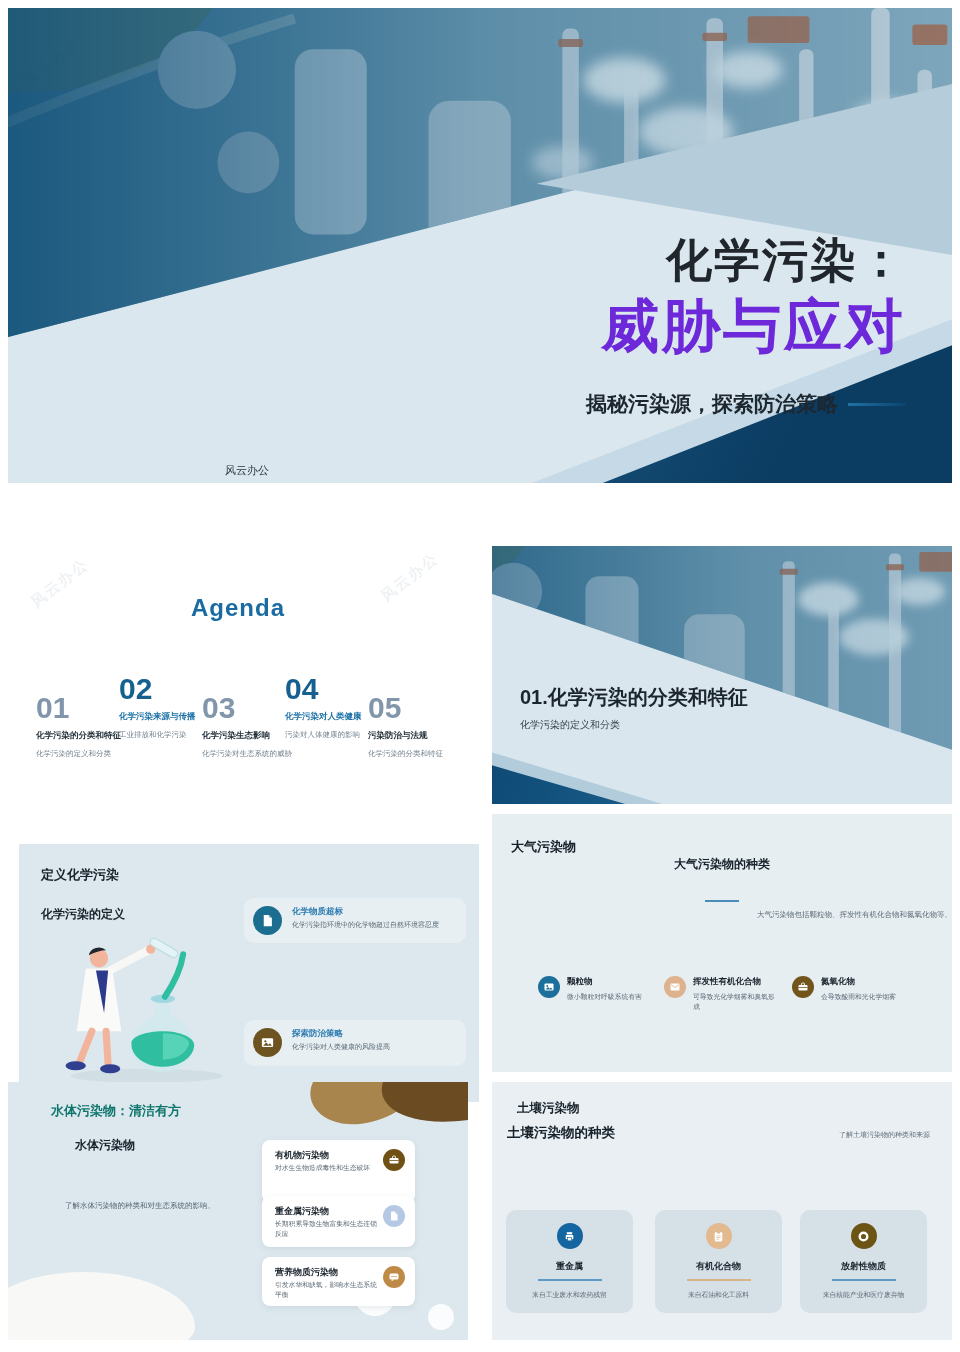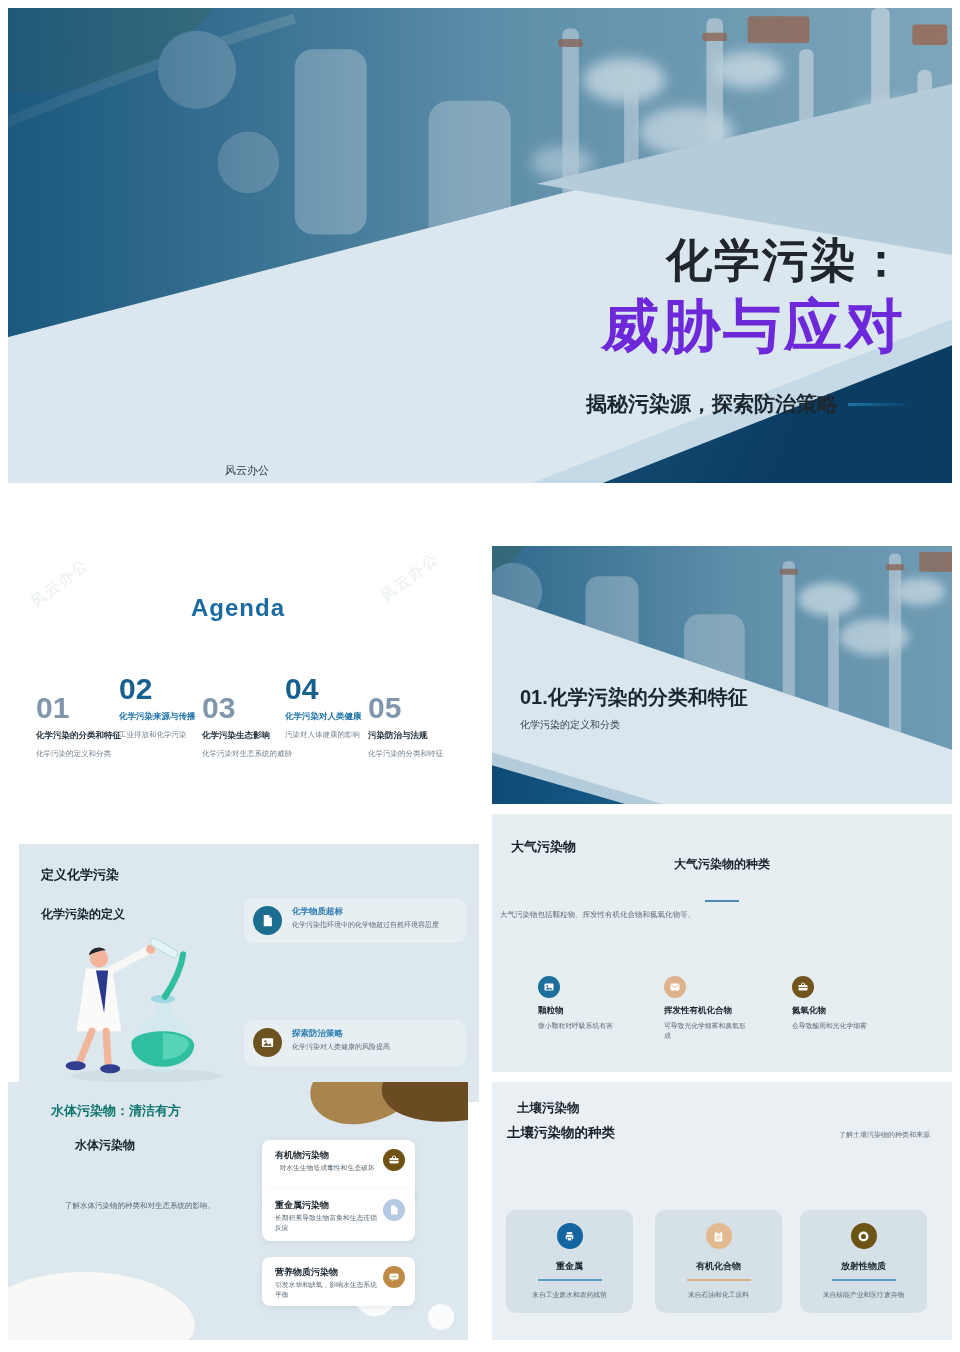--- a/index.html
+++ b/index.html
@@ -65,40 +65,40 @@
   .s4-circ{position:absolute;left:9px;top:8px;width:29px;height:29px;border-radius:50%;
            display:flex;align-items:center;justify-content:center;}
   .s4-card .t{position:absolute;left:48px;top:8px;font-size:8.5px;font-weight:700;}
   .s4-card .d{position:absolute;left:48px;top:22px;right:8px;font-size:7px;color:#5a6872;line-height:1.35;}
   .s4-illu{position:absolute;left:15px;top:92px;width:205px;height:152px;}
 
   
   .s5-title{position:absolute;left:19px;top:24px;font-size:13px;font-weight:800;color:#18222b;}
   .s5-sub{position:absolute;left:0;right:0;top:42px;text-align:center;font-size:12px;font-weight:800;color:#18222b;}
   .s5-divider{position:absolute;left:50%;top:86px;width:34px;height:2px;margin-left:-17px;background:#4a8cb8;}
-  .s5-desc{position:absolute;left:0;right:0;top:96px;text-align:left;font-size:7.5px;color:#5c6b76;padding-left:8px;}
-  .s5-item{position:absolute;top:162px;display:flex;gap:7px;flex-direction:column;}
+  .s5-desc{position:absolute;left:0;right:0;top:96px;text-align:right;font-size:7.5px;color:#5c6b76;}
+  .s5-item{position:absolute;top:162px;display:flex;gap:7px;}
   #s5i1{left:46px;} #s5i2{left:172px;} #s5i3{left:300px;}
   .s5-circ{width:22px;height:22px;border-radius:50%;flex:0 0 22px;
            display:flex;align-items:center;justify-content:center;}
   .s5-item .t{font-size:8.5px;font-weight:700;color:#18222b;white-space:nowrap;}
   .s5-item .d{margin-top:4px;font-size:6.8px;color:#5c6b76;line-height:1.4;width:88px;}
 
   
   .s6-blob-svg{position:absolute;right:0;top:0;width:185px;height:62px;}
   .s6-wblob{position:absolute;left:-28px;bottom:-24px;width:215px;height:92px;
             background:rgba(253,252,248,.85);border-radius:48% 52% 55% 45%/55% 60% 40% 45%;}
   .s6-circle1{position:absolute;left:346px;top:192px;width:42px;height:42px;border-radius:50%;background:rgba(255,255,255,.9);}
   .s6-circle2{position:absolute;left:420px;top:222px;width:26px;height:26px;border-radius:50%;background:rgba(255,255,255,.85);}
   .s6-title{position:absolute;left:43px;top:20px;font-size:13px;font-weight:800;color:#0f766e;}
   .s6-sub{position:absolute;left:67px;top:55px;font-size:12px;font-weight:800;color:#18222b;}
   .s6-desc{position:absolute;left:57px;top:119px;font-size:7.5px;color:#55646f;}
   .s6-card{position:absolute;left:254px;width:153px;background:#ffffff;border-radius:8px;
            box-shadow:0 2px 6px rgba(50,80,100,.10);}
-  #s6c1{top:58px;height:63px;text-align:center;} #s6c2{top:108px;height:51px;} #s6c3{top:175px;height:49px;}
+  #s6c1{top:58px;height:63px;} #s6c2{top:114px;height:51px;} #s6c3{top:175px;height:49px;}
   .s6-card .t{position:absolute;left:13px;top:9px;font-size:9px;font-weight:800;color:#1a242d;}
   .s6-card .d{position:absolute;left:13px;top:23px;width:104px;font-size:6.8px;color:#5c6b76;line-height:1.4;}
   .s6-circ{position:absolute;right:10px;top:9px;width:22px;height:22px;border-radius:50%;
            display:flex;align-items:center;justify-content:center;}
 
   
   .s7-title{position:absolute;left:25px;top:18px;font-size:12.5px;font-weight:800;color:#18222b;}
   .s7-sub{position:absolute;left:15px;top:42px;font-size:13.5px;font-weight:800;color:#18222b;}
   .s7-note{position:absolute;right:22px;top:48px;font-size:7px;color:#5f6d79;}
   .s7-card{position:absolute;top:128px;width:127px;height:103px;background:#d6e0e7;border-radius:10px;}

